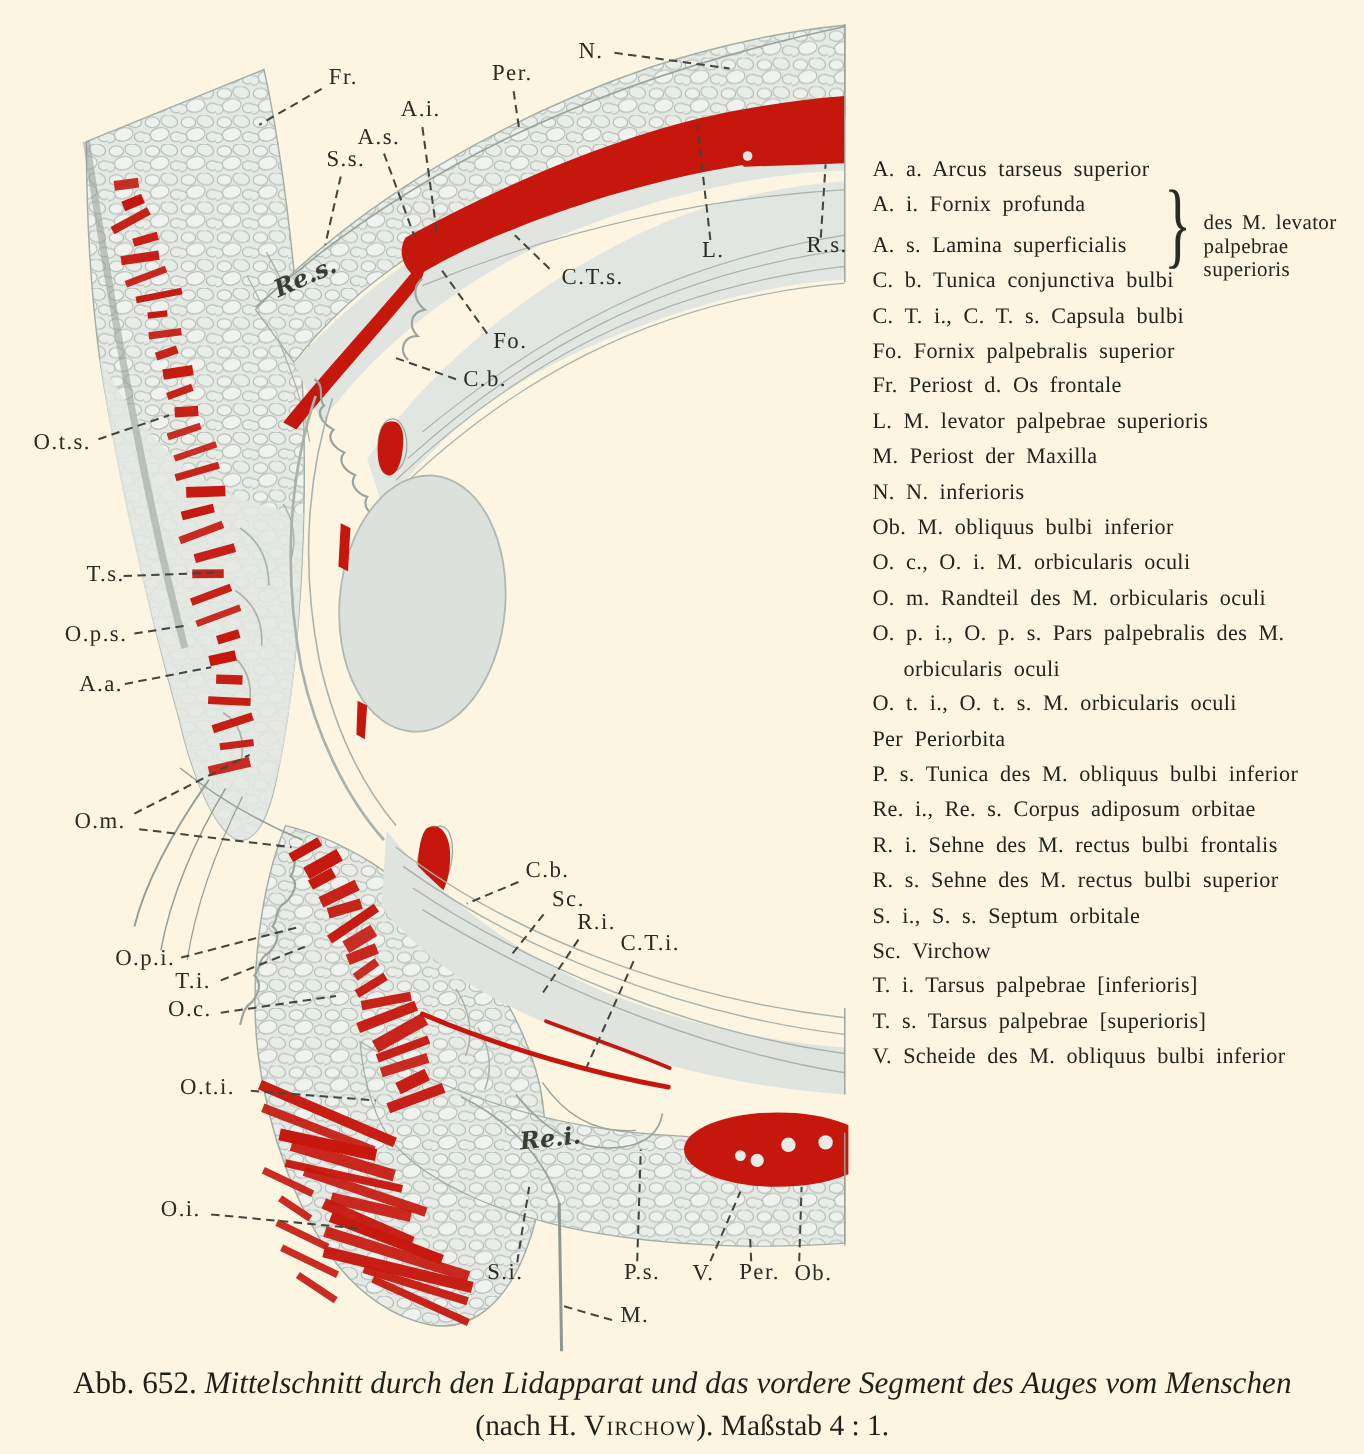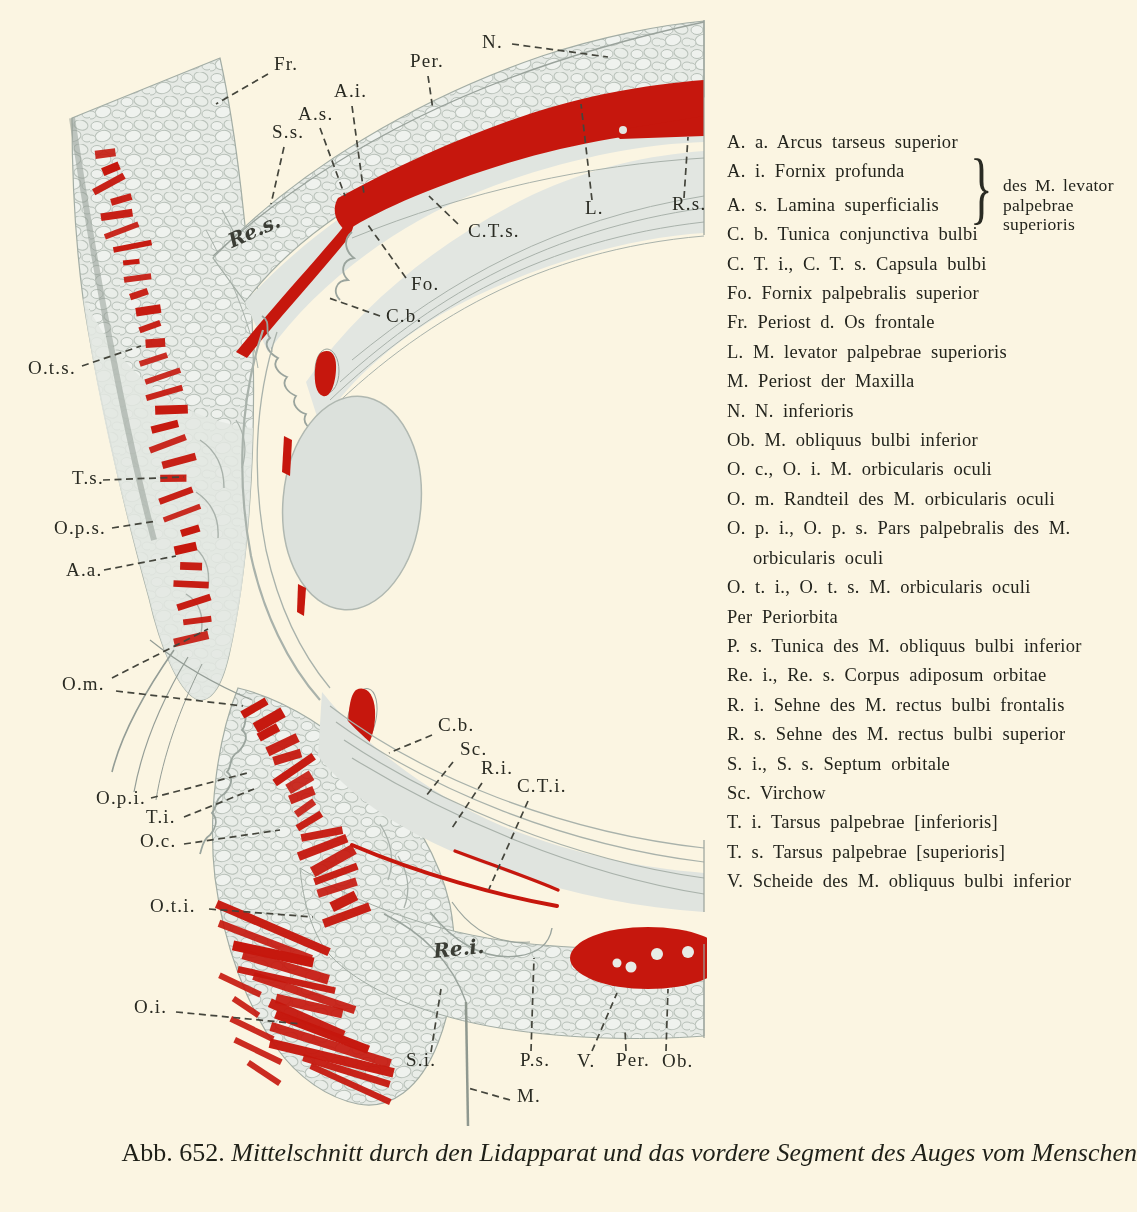--- a/index.html
+++ b/index.html
@@ -12,21 +12,21 @@
   .legend{position:absolute;left:727px;top:128px;width:412px;font-size:18.5px;line-height:29.4px;
           letter-spacing:0.3px;word-spacing:4.5px;color:#23241d;}
   .legend ul{margin:0;padding:0;list-style:none;}
   .legend li{padding-left:26px;text-indent:-26px;}
   .legend li.gap{margin-top:4px;}
   .brace{position:absolute;left:243px;top:14px;font-size:76px;font-weight:400;color:#2a2b23;
          transform:scale(.62,1.05);transform-origin:left center;line-height:90px;}
   .brace-note{position:absolute;left:276px;top:34px;font-size:17.5px;line-height:19.5px;
               letter-spacing:0.3px;word-spacing:3px;white-space:nowrap;margin-top:14px;}
   .caption{position:absolute;left:0;top:1138px;width:1137px;text-align:center;color:#1f2018;}
-  .cap1{font-size:26px;text-align:right;}
+  .cap1{font-size:26px;}
   .cap1 .num{font-style:normal;}
   .cap1 .tit{font-style:italic;}
   .cap2{font-size:24.5px;margin-top:7px;}
   .cap2 .sc{font-variant-caps:small-caps;letter-spacing:1px;}
 </style>
 </head>
 <body>
 
 <div class="page">
 
@@ -331,14 +331,15 @@
         <li><span>T. s. Tarsus palpebrae [superioris]</span></li>
         <li><span>V. Scheide des M. obliquus bulbi inferior</span></li>
       </ul>
   </div>
 
   <div class="caption">
     <div class="cap1">
       <span class="num">Abb. 652.</span>
       <span class="tit">Mittelschnitt durch den Lidapparat und das vordere Segment des Auges vom Menschen</span>
     </div>
+    <div class="cap2"><span>(nach H. </span><span class="sc">Virchow</span><span>). Maßstab 4 : 1.</span></div>
   </div>
 </div>
 
 </body></html>

